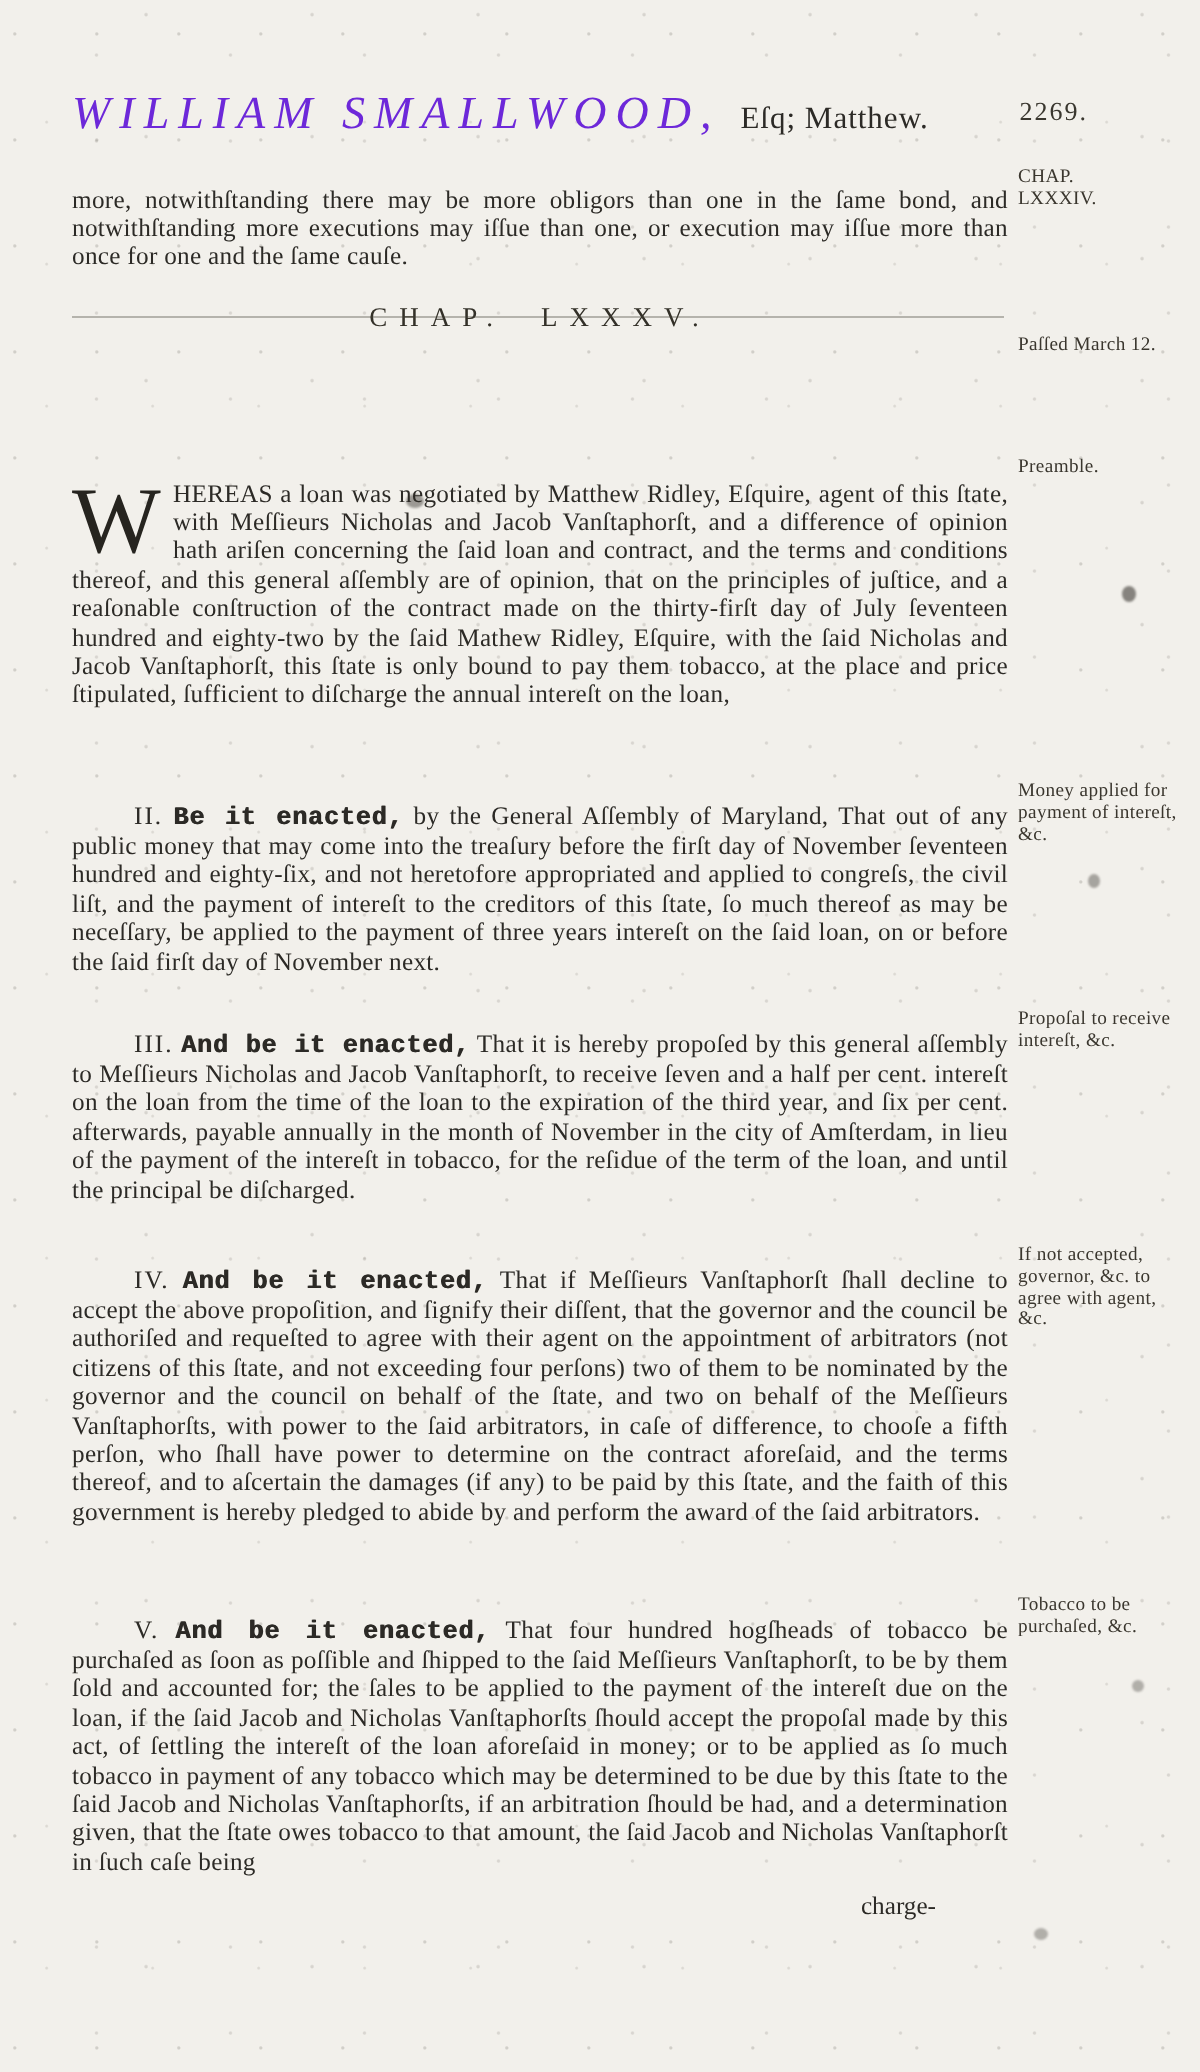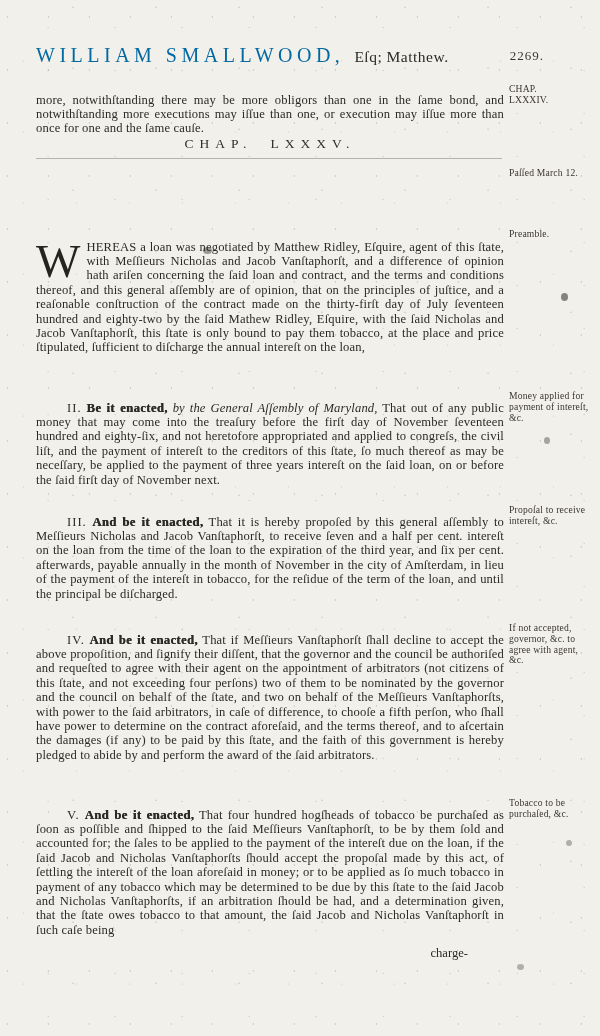--- a/index.html
+++ b/index.html
@@ -22,21 +22,21 @@
       radial-gradient(circle at 44% 86%, rgba(60,55,45,.12) .4px, transparent 1px),
       radial-gradient(circle at 88% 12%, rgba(60,55,45,.15) .5px, transparent 1.2px);
     background-size:41px 53px, 67px 43px, 53px 71px, 83px 61px;
     pointer-events:none;
   }
   .hdr{
     position:absolute;left:36px;top:44px;width:520px;
     white-space:nowrap;
   }
   .hdr .gov{
-    font-size:20px;letter-spacing:4.5px;color:#0369a1;
+    font-style:italic;font-size:23px;letter-spacing:4.5px;color:#6d28d9;
   }
   .hdr .suffix{
     font-size:15.5px;letter-spacing:.5px;margin-left:6px;
   }
   .hdr .year{
     position:absolute;right:12px;top:4px;font-size:13px;letter-spacing:1px;color:#3a372f;
   }
   .bodyblk{
     position:absolute;left:36px;width:468px;
     font-size:12.6px;line-height:14.4px;
@@ -58,25 +58,25 @@
     word-spacing:3px;
   }
   .indent{text-indent:14px;}
   .dropcap{
     float:left;
     font-size:47px;line-height:40px;
     padding:1px 6px 0 0;
     color:#26241f;
   }
   .gothic{
-    font-family:Liberation Serif, serif;
+    font-family:Liberation Mono, monospace;
     font-weight:bold;letter-spacing:.4px;
     text-shadow:.4px 0 0 currentColor;
   }
-  .it{font-style:italic;}
+  .it{}
   .secnum{letter-spacing:1px;margin-left:17px;}
   .sidenote{
     position:absolute;left:509px;width:84px;
     font-size:9.6px;line-height:10.8px;
     text-align:left;letter-spacing:.2px;color:#3a362e;
   }
   .catch{
     position:absolute;left:36px;width:432px;
     text-align:right;font-size:12.6px;
   }
@@ -89,21 +89,21 @@
 
   <div class="hdr">
     <span class="gov">WILLIAM SMALLWOOD,</span>
     <span class="suffix">Eſq; Matthew.</span>
     <span class="year">2269.</span>
   </div>
 
   <p class="bodyblk" style="top:80px">more, notwithſtanding there may be more obligors than one in the ſame bond, and notwithſtanding more executions may iſſue than one, or execution may iſſue more than once for one and the ſame cauſe.</p>
   <div class="sidenote" style="top:84px;width:58px">CHAP. LXXXIV.</div>
 
-  <div class="chaphead" style="top:136px">
+  <div class="chaphead" style="top:151px">
     <span>CHAP.</span><span class="num">LXXXV.</span>
   </div>
   <div class="rule" style="top:158px"></div>
 
   <div class="sidenote" style="top:168px">Paſſed March 12.</div>
 
   <p class="bodyblk" style="top:227px"><span class="dropcap">W</span><span>HEREAS a loan was negotiated by Matthew Ridley, Eſquire, agent of this ſtate, with Meſſieurs Nicholas and Jacob Vanſtaphorſt, and a difference of opinion hath ariſen concerning the ſaid loan and contract, and the terms and conditions thereof, and this general aſſembly are of opinion, that on the principles of juſtice, and a reaſonable conſtruction of the contract made on the thirty-firſt day of July ſeventeen hundred and eighty-two by the ſaid Mathew Ridley, Eſquire, with the ſaid Nicholas and Jacob Vanſtaphorſt, this ſtate is only bound to pay them tobacco, at the place and price ſtipulated, ſufficient to diſcharge the annual intereſt on the loan,</span></p>
   <div class="sidenote" style="top:229px">Preamble.</div>
 
   <p class="bodyblk indent" style="top:388px">

